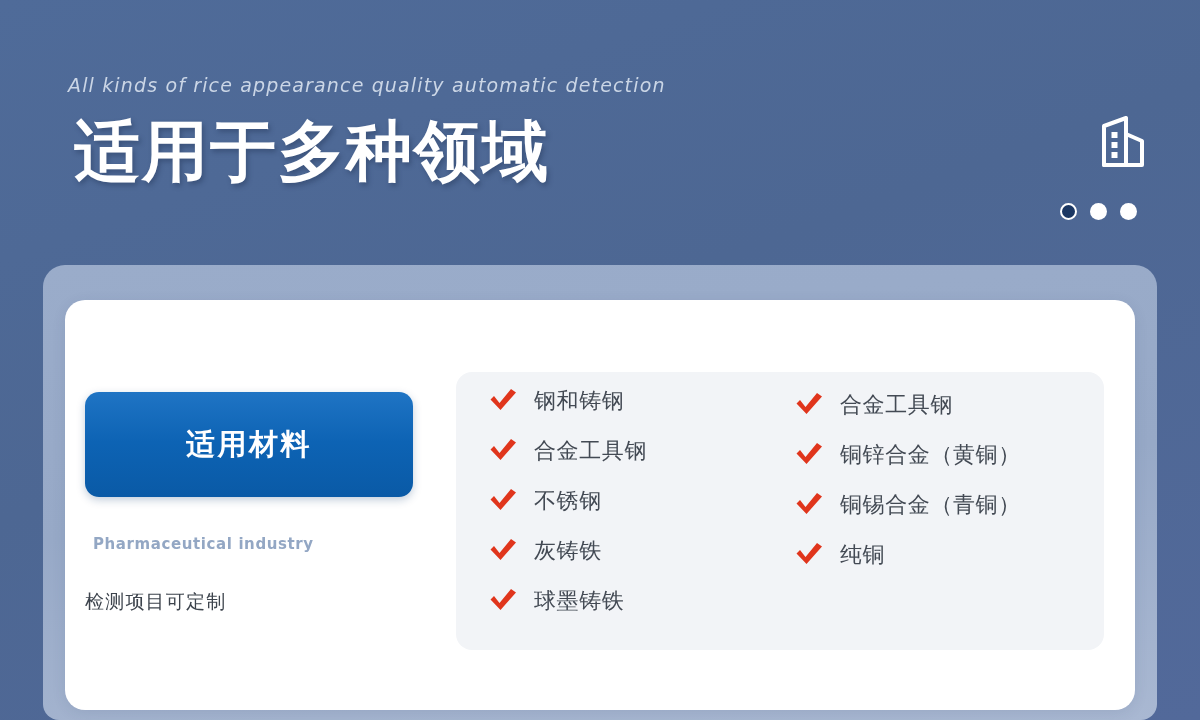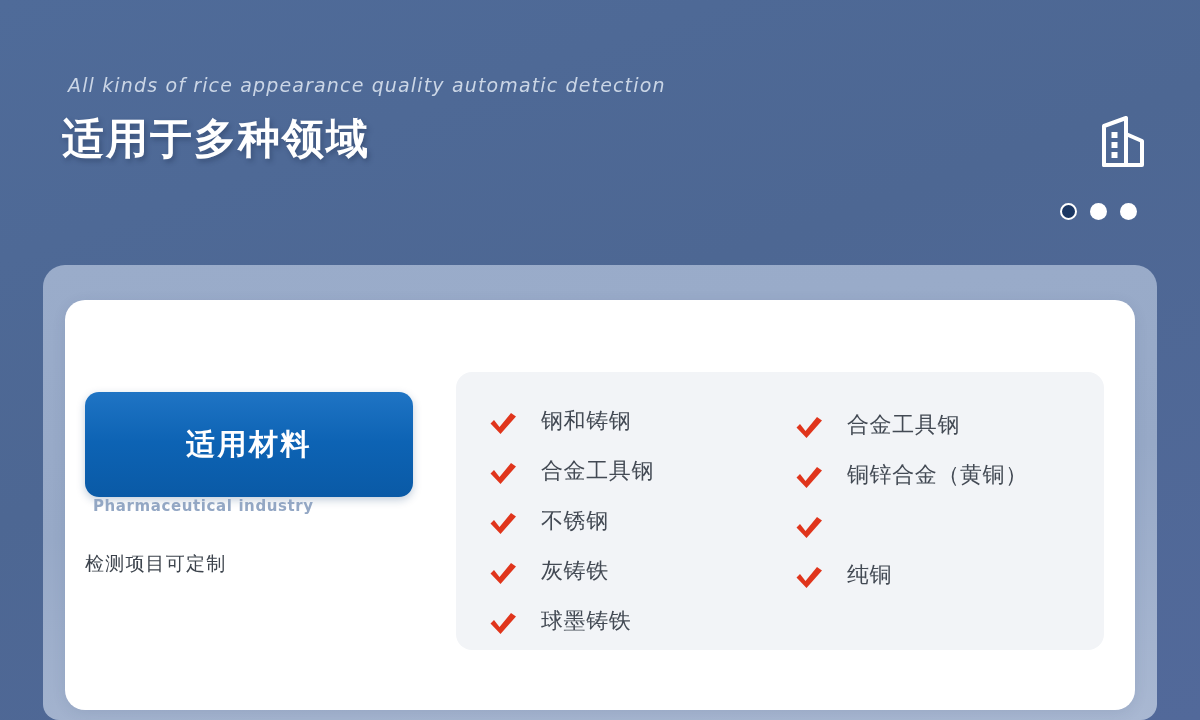--- a/index.html
+++ b/index.html
@@ -31,23 +31,23 @@
     font-size: 19px;
     font-style: italic;
     letter-spacing: 1.15px;
     color: #cbd6e6;
     white-space: nowrap;
     font-family: "DejaVu Sans", "Liberation Sans", sans-serif;
   }
 
   .page-title {
     position: absolute;
-    left: 62px;
+    left: 74px;
     top: 117px;
-    font-size: 42px;
+    font-size: 66px;
     font-weight: bold;
     color: #ffffff;
     letter-spacing: 2px;
     line-height: 1.05;
     text-shadow: 2px 3px 5px rgba(30, 48, 80, 0.40);
     white-space: nowrap;
   }
 
   .building-icon {
     position: absolute;
@@ -119,20 +119,21 @@
     letter-spacing: 2.5px;
     font-family: "Liberation Sans", "DejaVu Sans", sans-serif;
     cursor: pointer;
     display: flex;
     align-items: center;
     justify-content: center;
     box-shadow: 0 3px 9px rgba(14, 60, 110, 0.25);
   }
 
   .sub-en {
+    margin-top: 38px;
     margin-left: 8px;
     font-size: 15px;
     font-weight: bold;
     letter-spacing: 0.6px;
     color: #93a7c4;
     font-family: "DejaVu Sans", "Liberation Sans", sans-serif;
   }
 
   .sub-cn {
     margin-top: 36px;
@@ -155,23 +156,23 @@
   }
 
   .list-col {
     padding-top: 14px;
   }
   .list-col.col-left  { width: 320px; padding-left: 32px; }
   .list-col.col-right { width: 328px; padding-left: 18px; padding-top: 18px; }
 
   .list-item {
     display: flex;
-    align-items: flex-end;
+    align-items: flex-start;
     height: 50px;
-    gap: 23px;
+    gap: 16px;
   }
 
   .check-icon {
     width: 30px;
     height: 26px;
     flex: 0 0 30px;
   }
   .check-icon svg { display: block; }
 
   .list-label {
@@ -280,20 +281,21 @@
           </svg>
       </span>
       <span class="list-label">铜锌合金（黄铜）</span>
     </div>
     <div class="list-item">
       <span class="check-icon">
         <svg width="30" height="26" viewBox="0 0 30 26">
             <path d="M2.5 13.5 L6 10 L11.5 17 L23 3 L28 6.5 L12.5 24 Z" fill="#e0351c"></path>
           </svg>
       </span>
+      <span class="list-label">铜锡合金（青铜）</span>
     </div>
     <div class="list-item">
       <span class="check-icon">
         <svg width="30" height="26" viewBox="0 0 30 26">
             <path d="M2.5 13.5 L6 10 L11.5 17 L23 3 L28 6.5 L12.5 24 Z" fill="#e0351c"></path>
           </svg>
       </span>
       <span class="list-label">纯铜</span>
     </div>
   </div>

